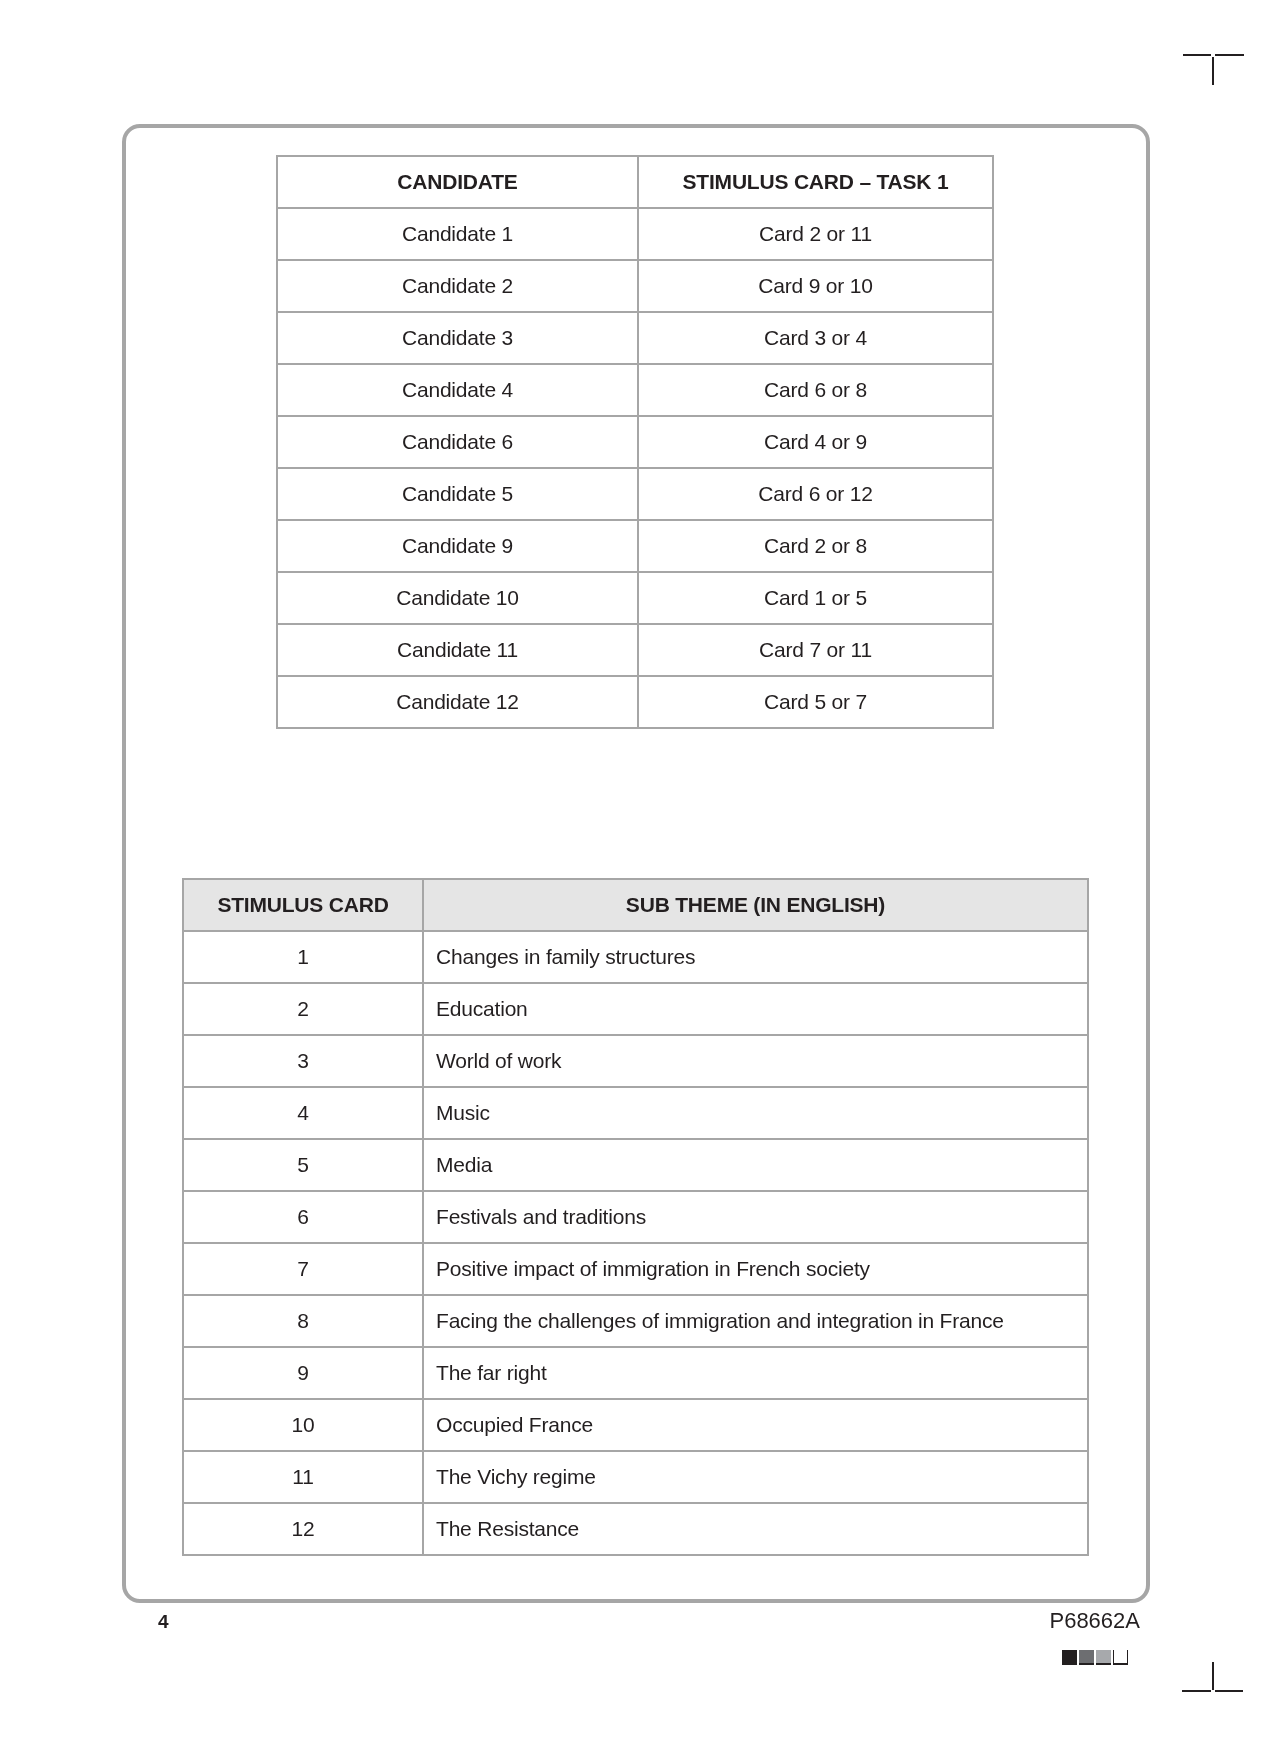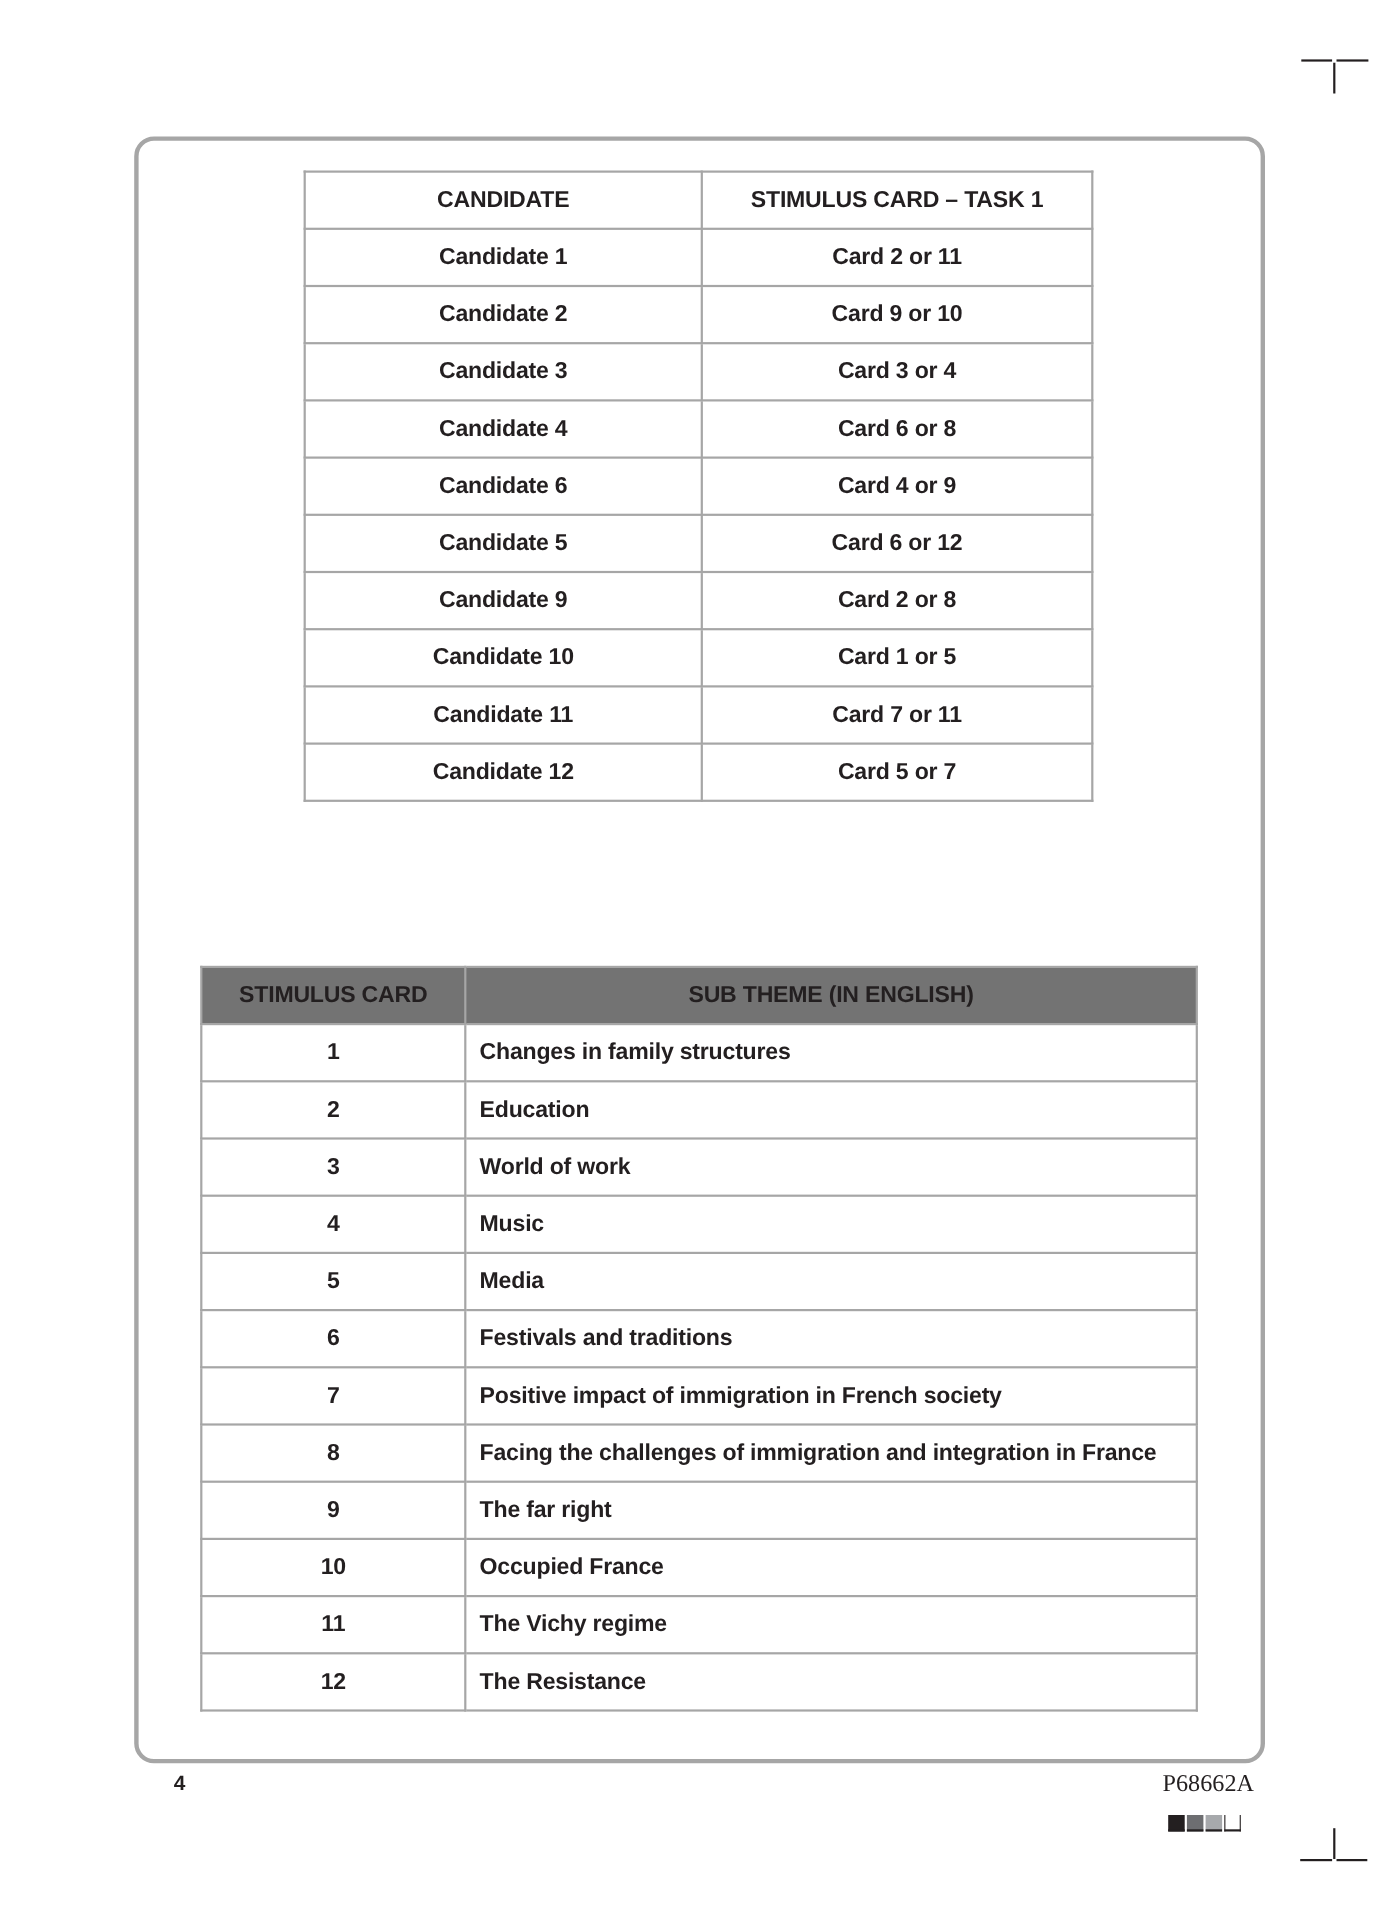--- a/index.html
+++ b/index.html
@@ -3,30 +3,30 @@
 <meta charset="utf-8">
 <style>
   html, body { margin: 0; padding: 0; background: #ffffff; }
   body { width: 1268px; height: 1748px; position: relative; overflow: hidden;
          font-family: "Liberation Sans", "DejaVu Sans", sans-serif; color: #231f20; }
   .crop { position: absolute; background: #231f20; }
   .frame { position: absolute; left: 122px; top: 124px; width: 1020px; height: 1471px;
            border: 4px solid #a6a6a6; border-radius: 18px; box-sizing: content-box; }
   table { position: absolute; border-collapse: collapse; table-layout: fixed; }
   td, th { border: 2px solid #a6a6a6; height: 50px; padding: 0; font-size: 21px;
-           font-weight: bold; letter-spacing: -0.2px; }
+           font-weight: normal; letter-spacing: -0.2px; }
   th { font-weight: bold; }
   #t1 { left: 276px; top: 155px; width: 716px; }
   #t1 td, #t1 th { text-align: center; border-radius: 10px; }
   #t2 { left: 182px; top: 878px; width: 905px; }
-  #t2 th { background: #737373; text-align: center; }
+  #t2 th { background: #e5e5e5; text-align: center; }
   #t2 td.num { text-align: center; }
   #t2 td.theme { text-align: left; padding-left: 12px; margin-left: 16px; }
   .page-num { position: absolute; left: 158px; top: 1611px; font-size: 19px; font-weight: bold; }
-  .code { position: absolute; right: 128px; top: 1608px; font-size: 22px; font-family: Liberation Serif, serif; }
+  .code { position: absolute; right: 128px; top: 1608px; font-size: 22px; }
   .swatches { position: absolute; left: 1062px; top: 1650px; display: flex; gap: 2px; }
   .sw { width: 15px; height: 15px; box-sizing: border-box; border-bottom: 2px solid #231f20; }
 </style>
 </head>
 <body>
 
 <div class="crop" style="left:1183px;top:54px;width:28px;height:1.5px;"></div>
 <div class="crop" style="left:1215px;top:54px;width:29px;height:1.5px;"></div>
 <div class="crop" style="left:1212px;top:57px;width:2px;height:28px;"></div>
 <div class="crop" style="left:1212px;top:1662px;width:2px;height:28px;"></div>

